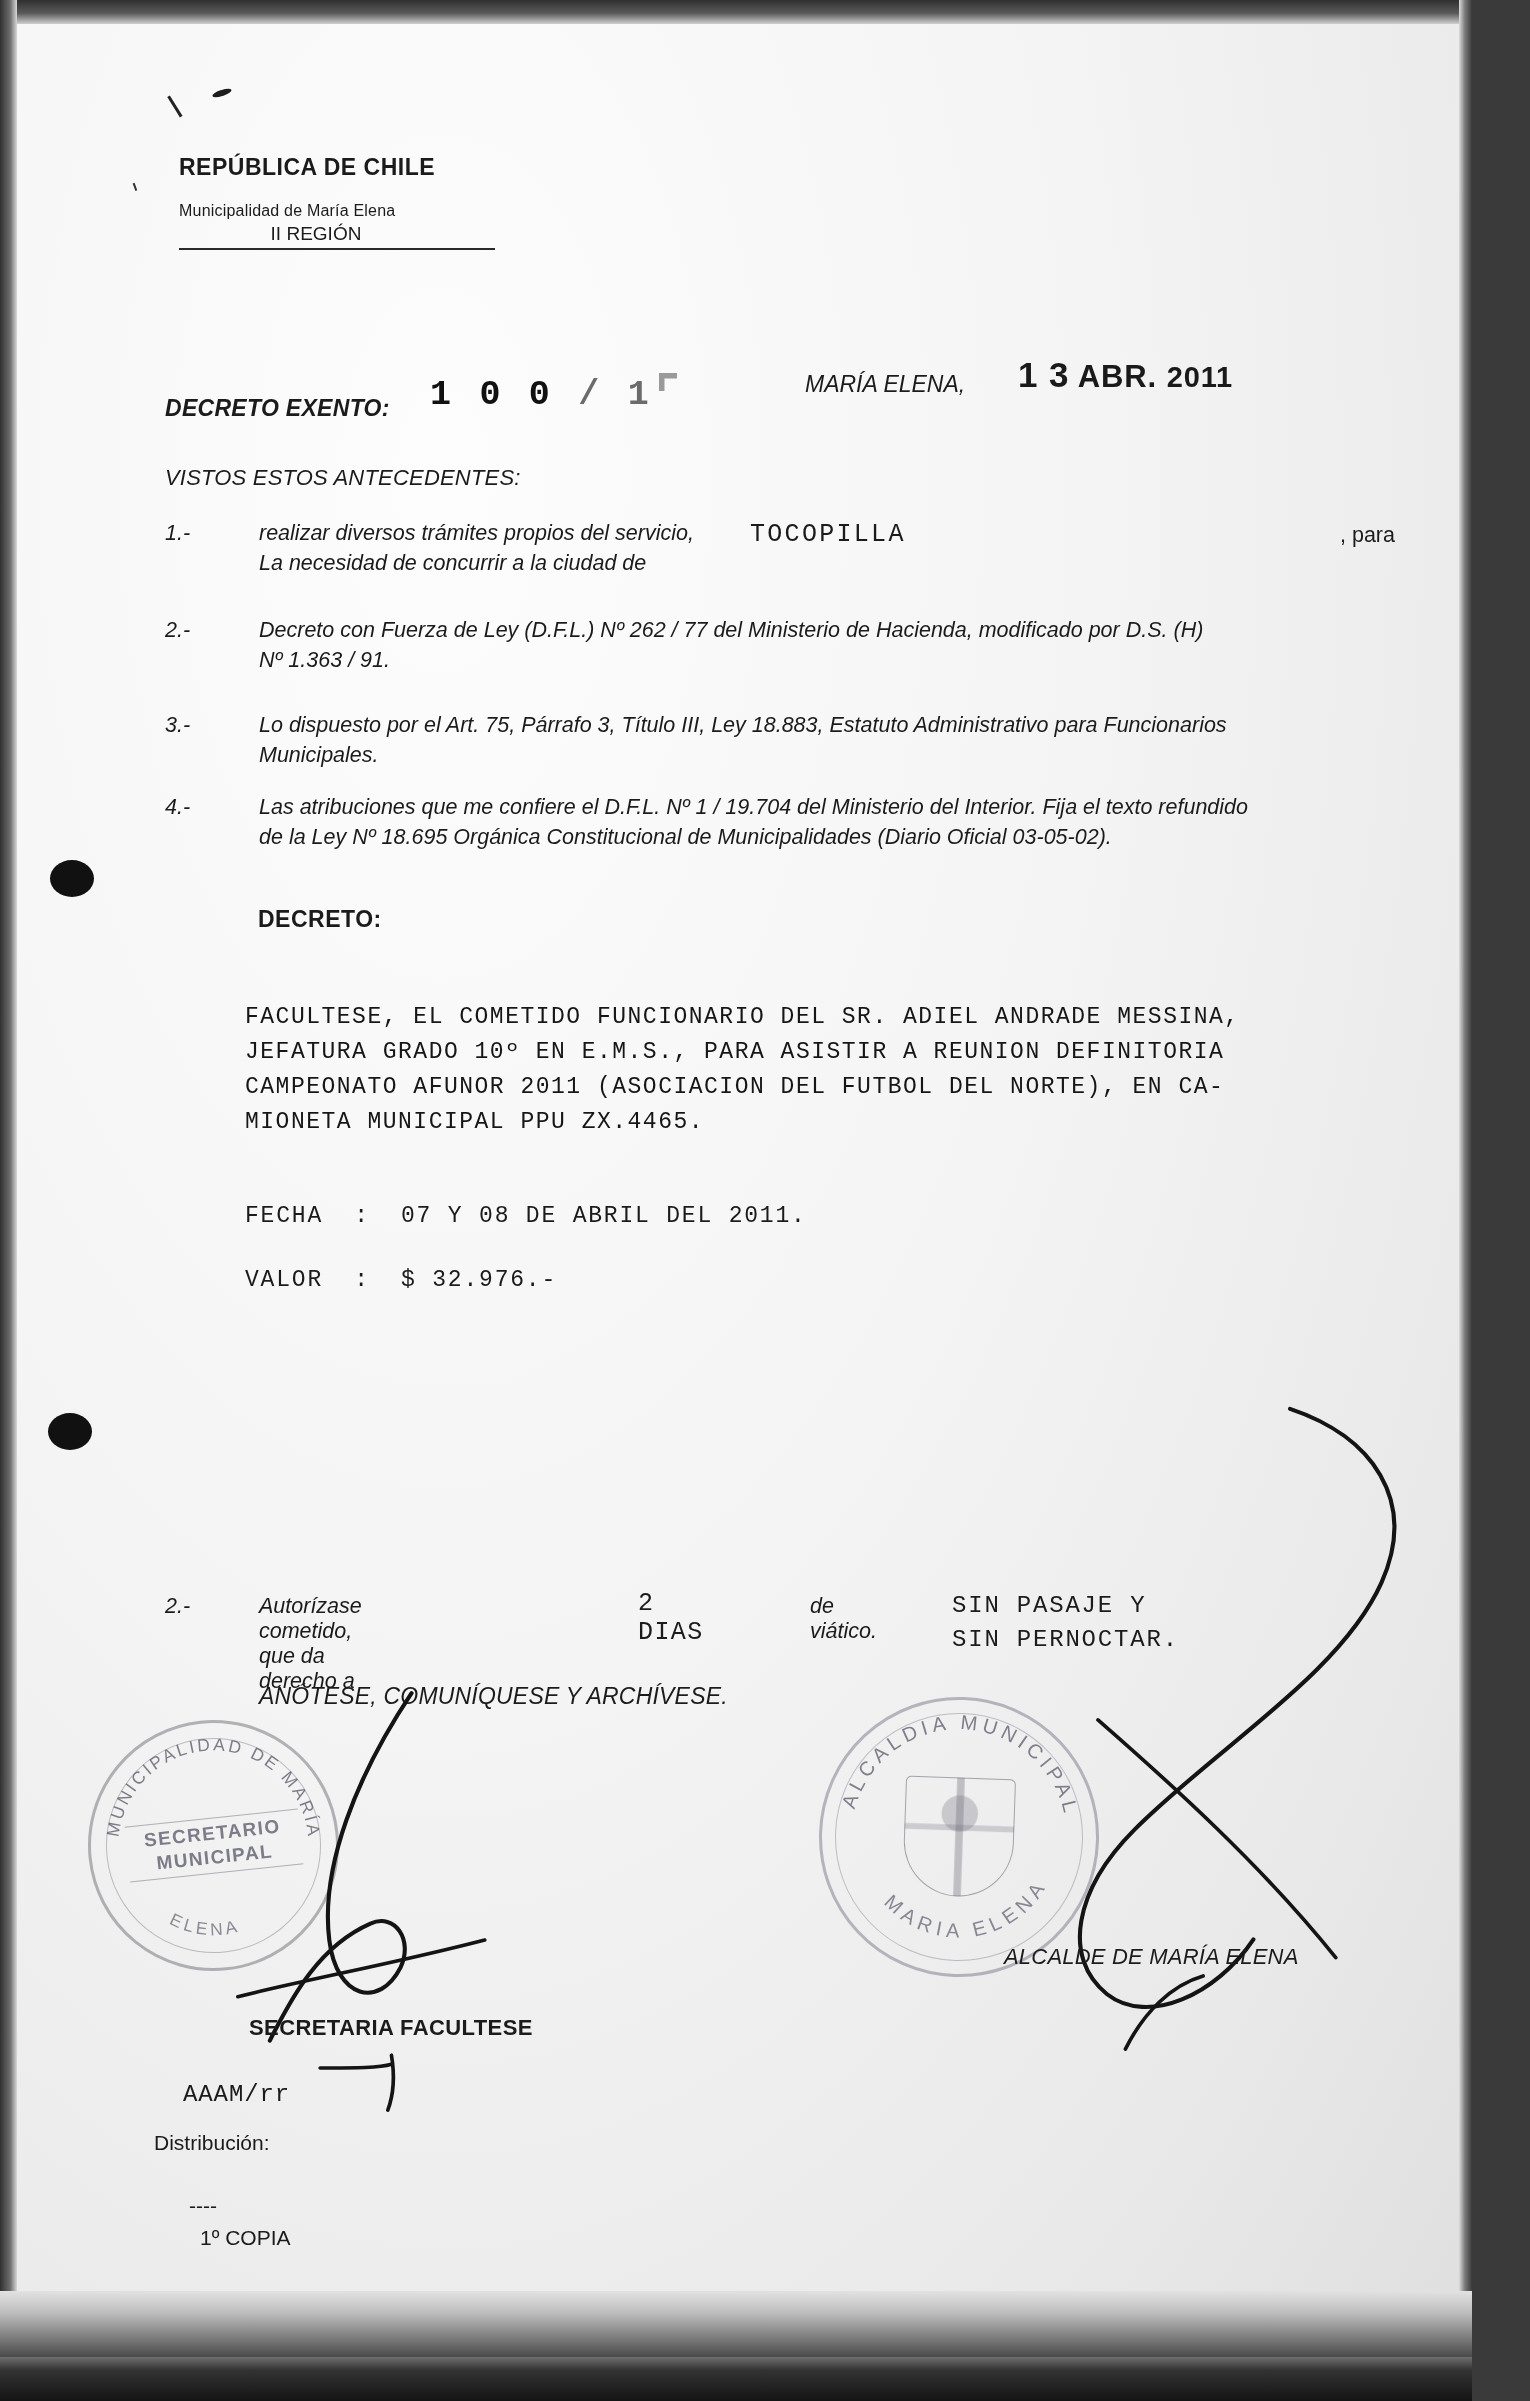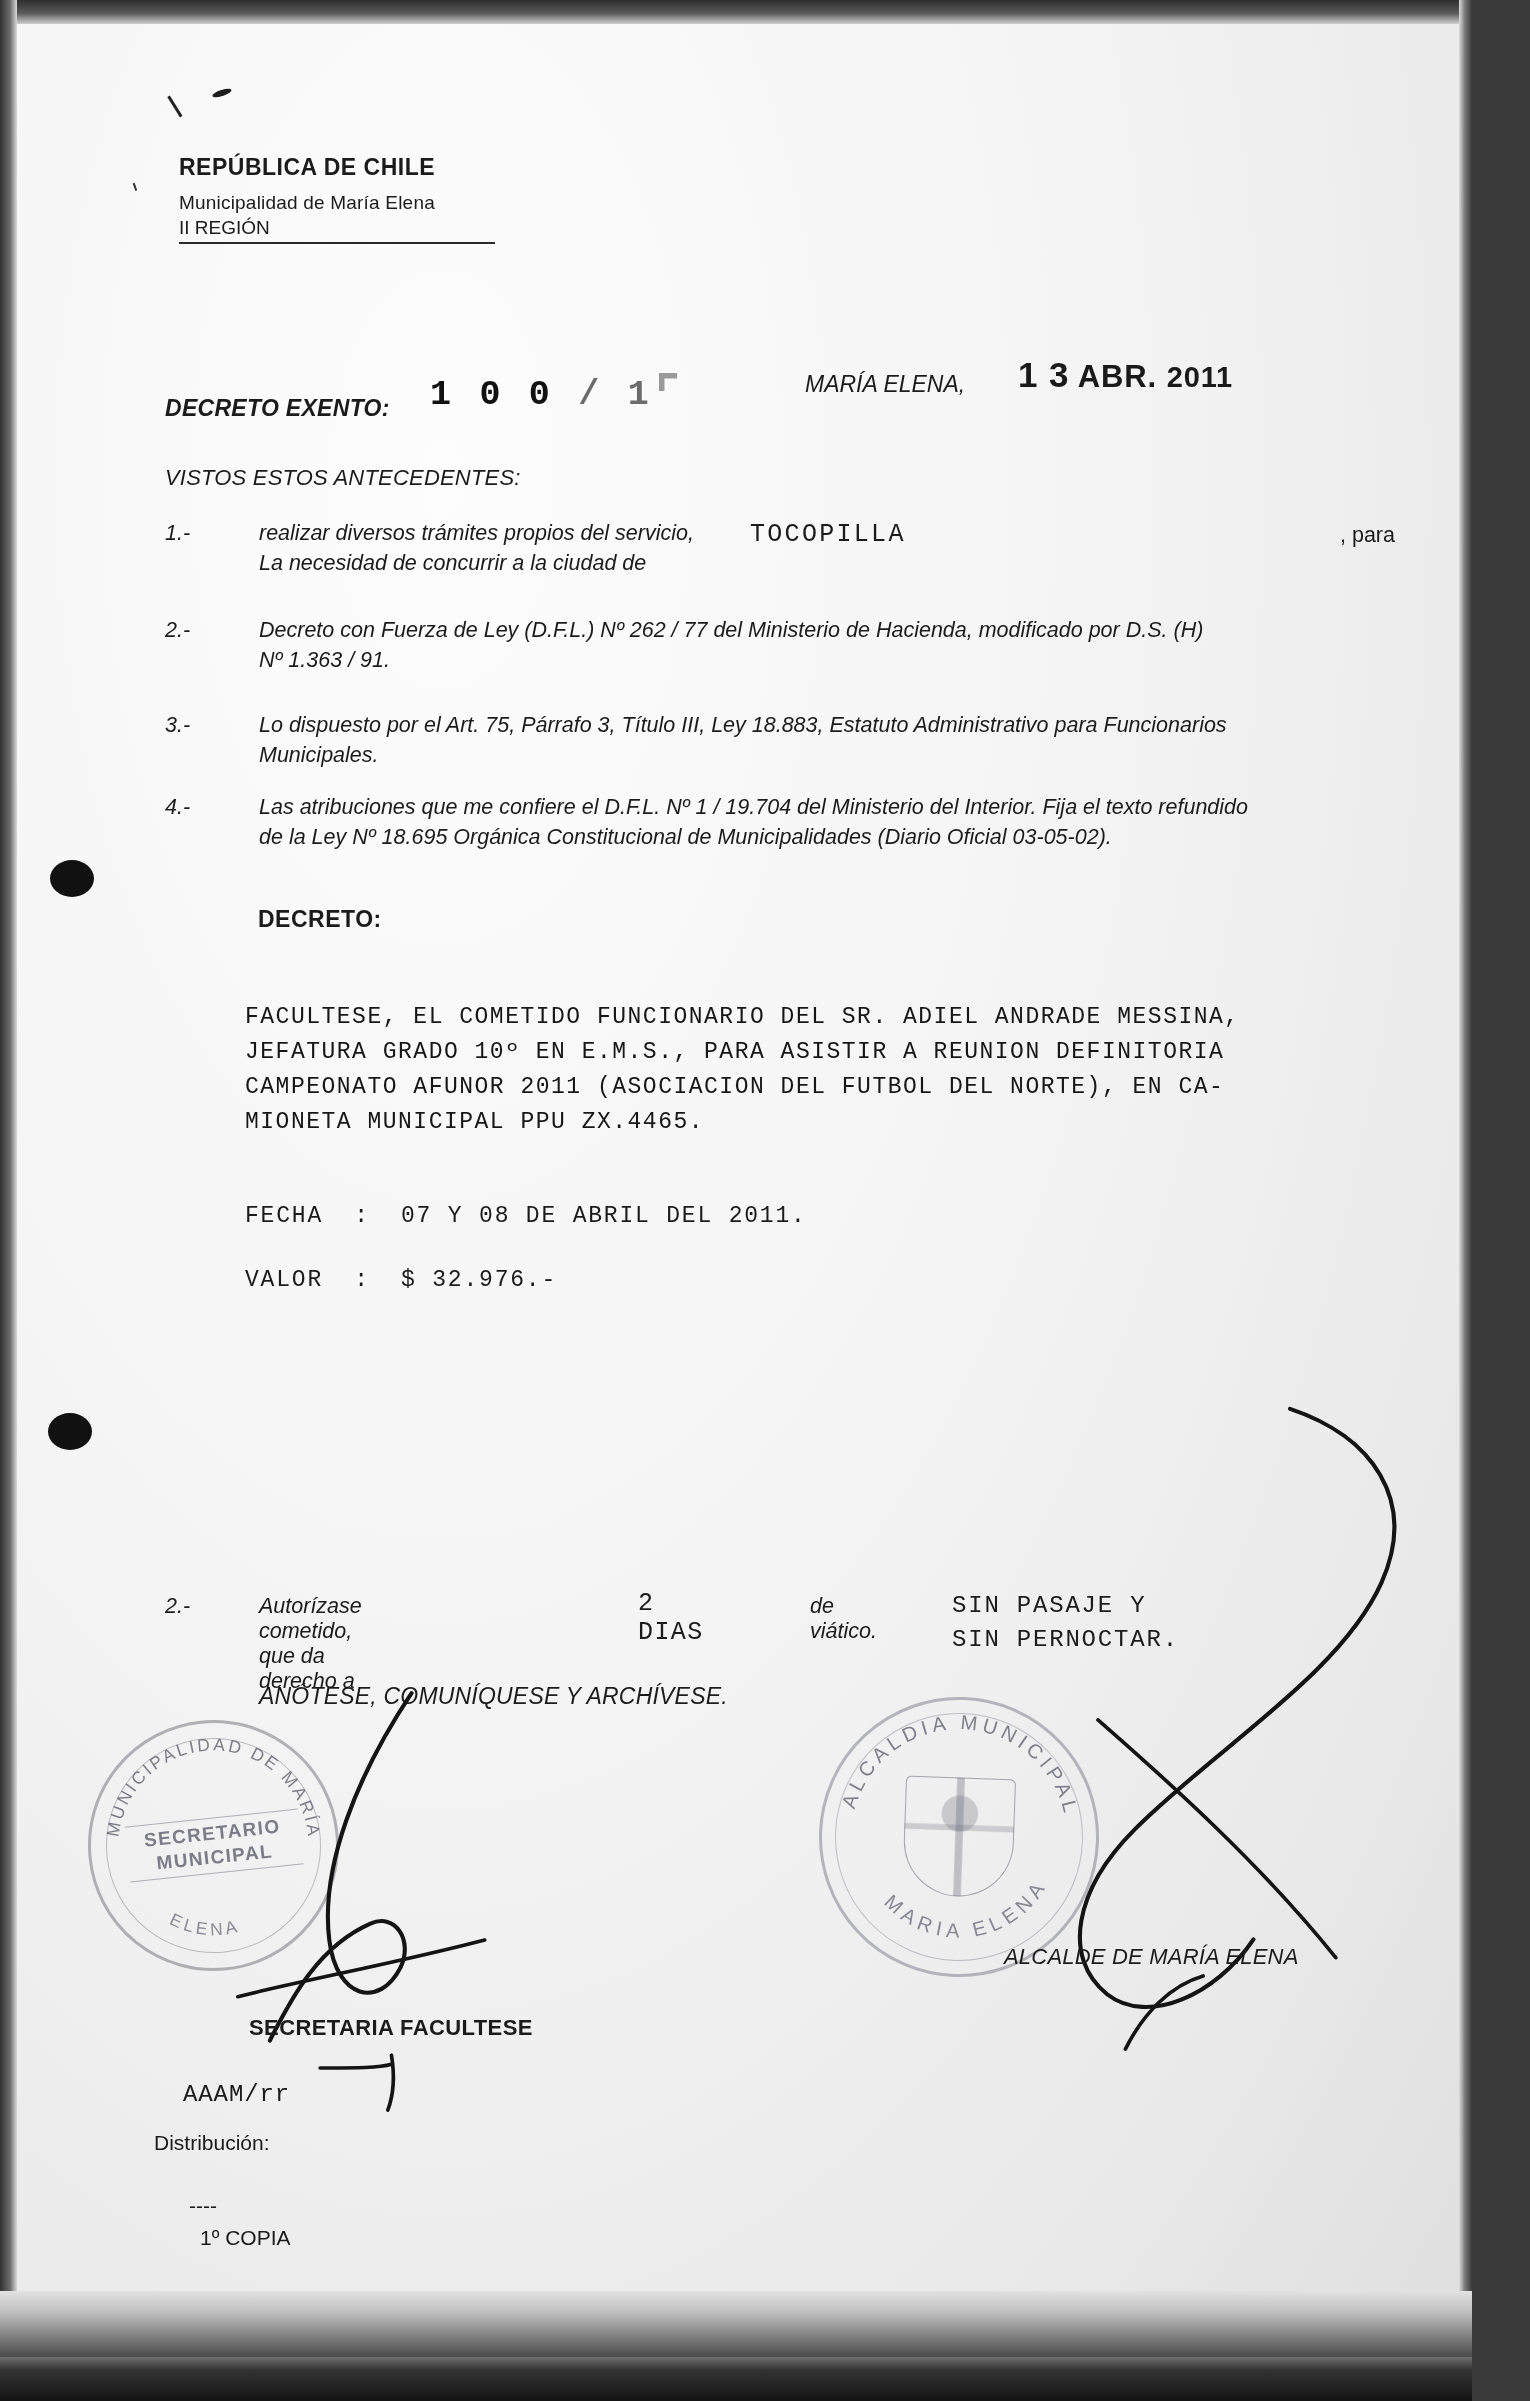--- a/index.html
+++ b/index.html
@@ -29,22 +29,22 @@
   .edge-right{position:absolute;right:0;top:0;width:12.8px;height:100%;background:linear-gradient(270deg,#3a3a3a,#7a7a7a 55%,#dcdcdc);}
   .edge-bottom{position:absolute;left:0;bottom:0;width:100%;height:110px;background:linear-gradient(0deg,#1e1e1e,#4a4a4a 40%,#bdbdbd 80%,#e2e2e2);}
   .edge-bottom2{position:absolute;left:0;bottom:0;width:100%;height:44px;background:linear-gradient(0deg,#141414,#333 70%,#6f6f6f);}
 
   .ink{color:#1b1b1b;}
   .italic{}
 
   
   .header{position:absolute;left:179px;top:154px;}
   .header .l1{font-size:23px;font-weight:bold;letter-spacing:0.5px;}
-  .header .l2{font-size:19px;margin-top:11px;letter-spacing:0.2px;}
-  .header .l3{font-size:19px;margin-top:2.7px;width:274px;}
+  .header .l2{font-size:16px;margin-top:21px;letter-spacing:0.2px;}
+  .header .l3{font-size:19px;margin-top:2.7px;text-align:center;width:274px;}
   .header .rule{width:316px;height:1.8px;background:#2a2a2a;margin-top:3.7px;}
 
   
   .tick1{position:absolute;left:163px;top:105px;width:24px;height:2.7px;background:#222;transform:rotate(58deg);}
   .tick2{position:absolute;left:212px;top:90px;width:20px;height:6.4px;background:#1d1d1d;border-radius:50%;transform:rotate(-18deg);}
   .tick3{position:absolute;left:131px;top:186px;width:8.2px;height:1.8px;background:#333;transform:rotate(70deg);}
 
   
   .decreto-label{position:absolute;left:165px;top:395px;font-size:23px;font-weight:bold;font-style:italic;letter-spacing:0.3px;}
   .decreto-number{position:absolute;left:430px;top:375px;font-family:"Liberation Mono", monospace;font-size:35px;font-weight:bold;letter-spacing:3.7px;color:#111;}

